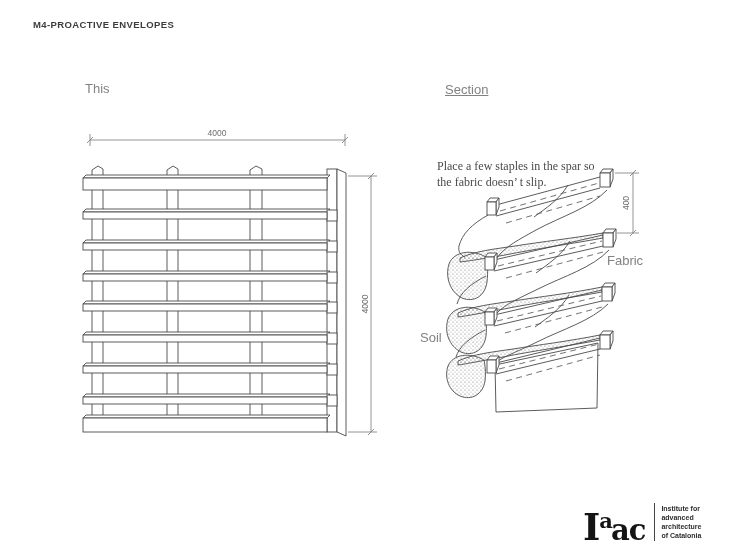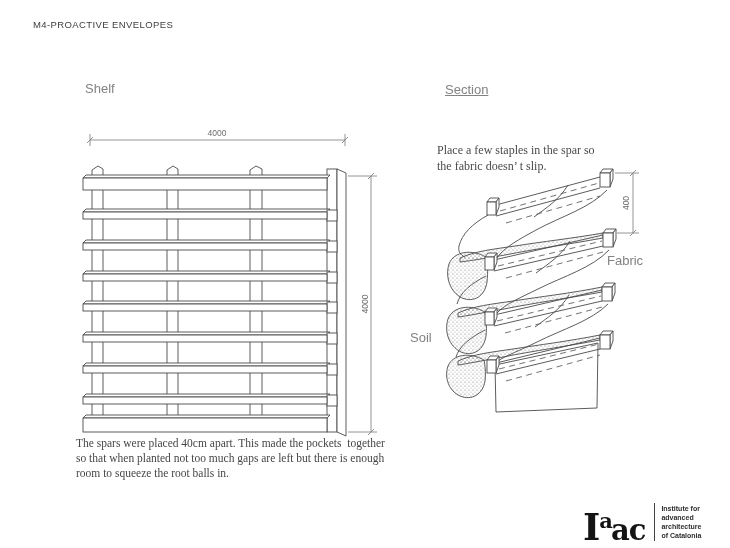--- a/index.html
+++ b/index.html
@@ -1,25 +1,25 @@
 <!DOCTYPE html>
 <html><head>
 <meta charset="utf-8">
 <style>
   html,body{margin:0;padding:0;background:#e8e8e8;}
   .page{position:relative;width:730px;height:548px;background:#ffffff;overflow:hidden;
         font-family:"Liberation Sans",sans-serif;}
-  .title{position:absolute;left:33px;top:19px;font-size:9.5px;font-weight:400;
+  .title{position:absolute;left:33px;top:19px;font-size:9.5px;font-weight:700;
          letter-spacing:.4px;color:#3d3d3d;}
   .draw-label{position:absolute;font-size:13px;color:#828282;}
   .lbl-shelf{left:85px;top:81px;}
   .lbl-section{left:445px;top:82px;text-decoration:underline;}
   .lbl-fabric{left:607px;top:253px;text-align:center;}
-  .lbl-soil{left:410px;top:330px;}
-  .note{position:absolute;left:437px;top:142px;width:210px;
+  .lbl-soil{left:420px;top:330px;}
+  .note{position:absolute;left:437px;top:158px;width:210px;
         font-family:"Liberation Serif",serif;font-size:12px;line-height:16px;
         color:#4a4a4a;white-space:pre-wrap;}
   .caption{position:absolute;left:76px;top:436px;width:340px;
         font-family:"Liberation Serif",serif;font-size:11.5px;line-height:15px;
         color:#464646;white-space:pre-wrap;}
   svg{position:absolute;overflow:visible;}
   .svg-shelf{left:60px;top:110px;}
   .svg-section{left:420px;top:145px;}
   .l{fill:none;stroke:#4a4a4a;stroke-width:.9;}
   .f{fill:#ffffff;stroke:#4a4a4a;stroke-width:.9;stroke-linejoin:miter;}
@@ -39,21 +39,21 @@
   .org{font-size:7px;font-weight:bold;line-height:9px;color:#2e2e2e;
        white-space:pre-wrap;padding-top:2px;}
 </style>
 </head>
 <body>
 
 <div class="page">
 
   <div class="title">M4-PROACTIVE ENVELOPES</div>
 
-  <div class="draw-label lbl-shelf">Shelf</div>
+  <div class="draw-label lbl-shelf">This</div>
   <div class="draw-label lbl-section">Section</div>
 
   <svg class="svg-shelf" width="330" height="340" viewBox="0 0 330 340">
 
     <g>
       <line class="dim" x1="30" y1="24" x2="30" y2="36"></line>
       <line class="dim" x1="285" y1="24" x2="285" y2="36"></line>
       <line class="dim" x1="30" y1="30" x2="285" y2="30"></line>
       <line class="dim" x1="27" y1="33" x2="33" y2="27"></line>
       <line class="dim" x1="282" y1="33" x2="288" y2="27"></line>
@@ -258,23 +258,20 @@
       <line class="dim" x1="210" y1="91" x2="216" y2="85"></line>
       <text class="dimtext" transform="translate(209,58) rotate(-90)" text-anchor="middle">400</text>
     </g>
   </svg>
 
   <div class="note">Place a few staples in the spar so
 the fabric doesn’ t slip.</div>
   <div class="draw-label lbl-fabric">Fabric</div>
   <div class="draw-label lbl-soil">Soil</div>
 
-  <div class="caption">The spars were placed 40cm apart. This made the pockets  together
-so that when planted not too much gaps are left but there is enough
-room to squeeze the root balls in.</div>
 
   <div class="logo">
     <div class="wordmark">
       <span class="wm-i">I</span>
       <span class="wm-a1">a</span>
       <span class="wm-a2">a</span>
       <span class="wm-c">c</span>
     </div>
     <div class="logo-div"></div>
     <div class="org">Institute for

